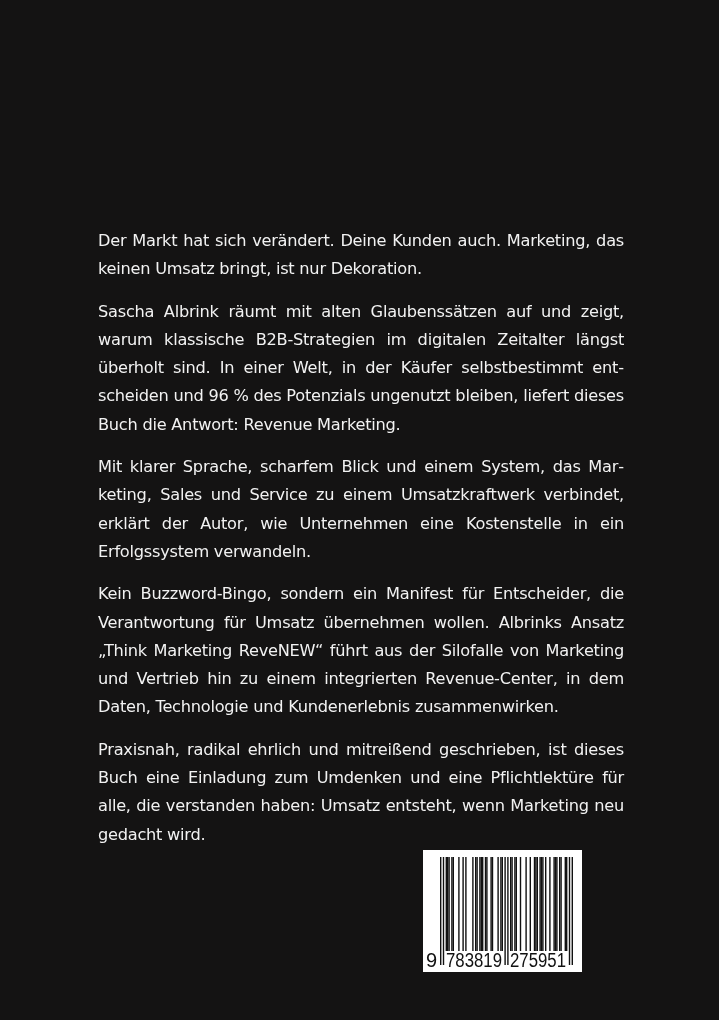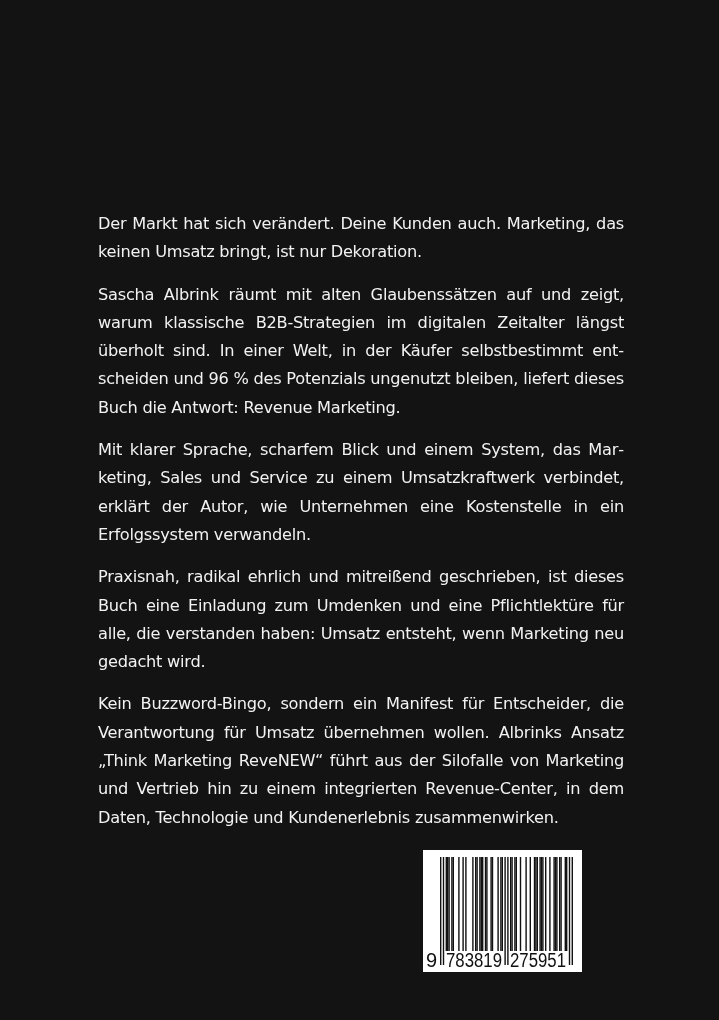--- a/index.html
+++ b/index.html
@@ -4,21 +4,21 @@
 <style>
   html, body { margin: 0; padding: 0; }
   body {
     width: 719px; height: 1020px;
     background: #141313;
     position: relative; overflow: hidden;
     font-family: "DejaVu Sans", "Liberation Sans", sans-serif;
   }
   .blurb {
     position: absolute;
-    left: 98px; top: 210px;
+    left: 98px; top: 227px;
     width: 526px;
     color: #f2f2f2;
     font-size: 16.2px;
     line-height: 28.3px;
     letter-spacing: -0.25px;
   }
   .blurb p {
     margin: 0 0 14px 0;
     text-align: justify;
     hyphens: manual;
@@ -40,22 +40,22 @@
     fill: #111;
   }
 </style>
 </head>
 <body>
 
 <div class="blurb">
   <p>Der Markt hat sich verändert. Deine Kunden auch. Marketing, das keinen Umsatz bringt, ist nur Dekoration.</p>
   <p>Sascha Albrink räumt mit alten Glaubenssätzen auf und zeigt, warum klassische B2B-Strategien im digitalen Zeitalter längst überholt sind. In einer Welt, in der Käufer selbstbestimmt ent­scheiden und 96 % des Potenzials ungenutzt bleiben, liefert dieses Buch die Antwort: Revenue Marketing.</p>
   <p>Mit klarer Sprache, scharfem Blick und einem System, das Mar­keting, Sales und Service zu einem Umsatzkraftwerk verbindet, erklärt der Autor, wie Unternehmen eine Kostenstelle in ein Erfolgssystem verwandeln.</p>
+  <p>Kein Buzzword-Bingo, sondern ein Manifest für Entscheider, die Verantwortung für Umsatz übernehmen wollen. Albrinks Ansatz „Think Marketing ReveNEW“ führt aus der Silofalle von Marke­ting und Vertrieb hin zu einem integrierten Revenue-Center, in dem Daten, Technologie und Kundenerlebnis zusammenwirken.</p>
   <p>Praxisnah, radikal ehrlich und mitreißend geschrieben, ist dieses Buch eine Einladung zum Umdenken und eine Pflichtlektüre für alle, die verstanden haben: Umsatz entsteht, wenn Marketing neu gedacht wird.</p>
-  <p>Kein Buzzword-Bingo, sondern ein Manifest für Entscheider, die Verantwortung für Umsatz übernehmen wollen. Albrinks Ansatz „Think Marketing ReveNEW“ führt aus der Silofalle von Marke­ting und Vertrieb hin zu einem integrierten Revenue-Center, in dem Daten, Technologie und Kundenerlebnis zusammenwirken.</p>
 </div>
 
 <div class="barcode-box">
   <svg class="barcode-svg" viewBox="0 0 159 122">
     <g id="bars" fill="#111">
         <rect x="17.00" y="7" width="1.40" height="108"></rect>
         <rect x="19.80" y="7" width="1.40" height="108"></rect>
         <rect x="22.60" y="7" width="1.40" height="94"></rect>
         <rect x="24.00" y="7" width="1.40" height="94"></rect>
         <rect x="25.40" y="7" width="1.40" height="94"></rect>

